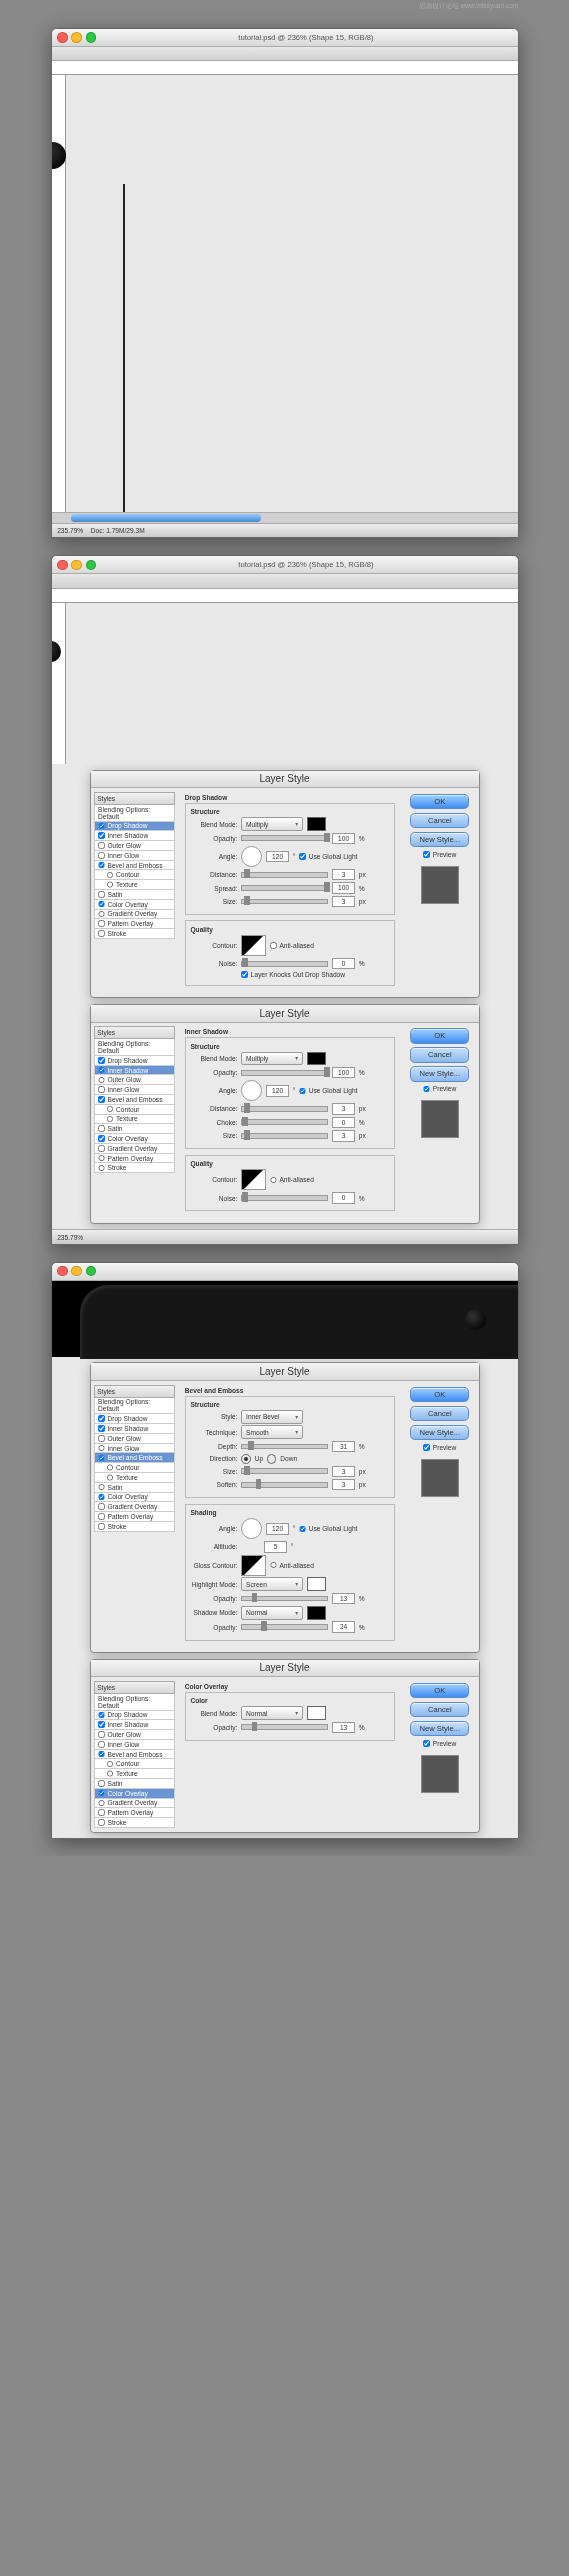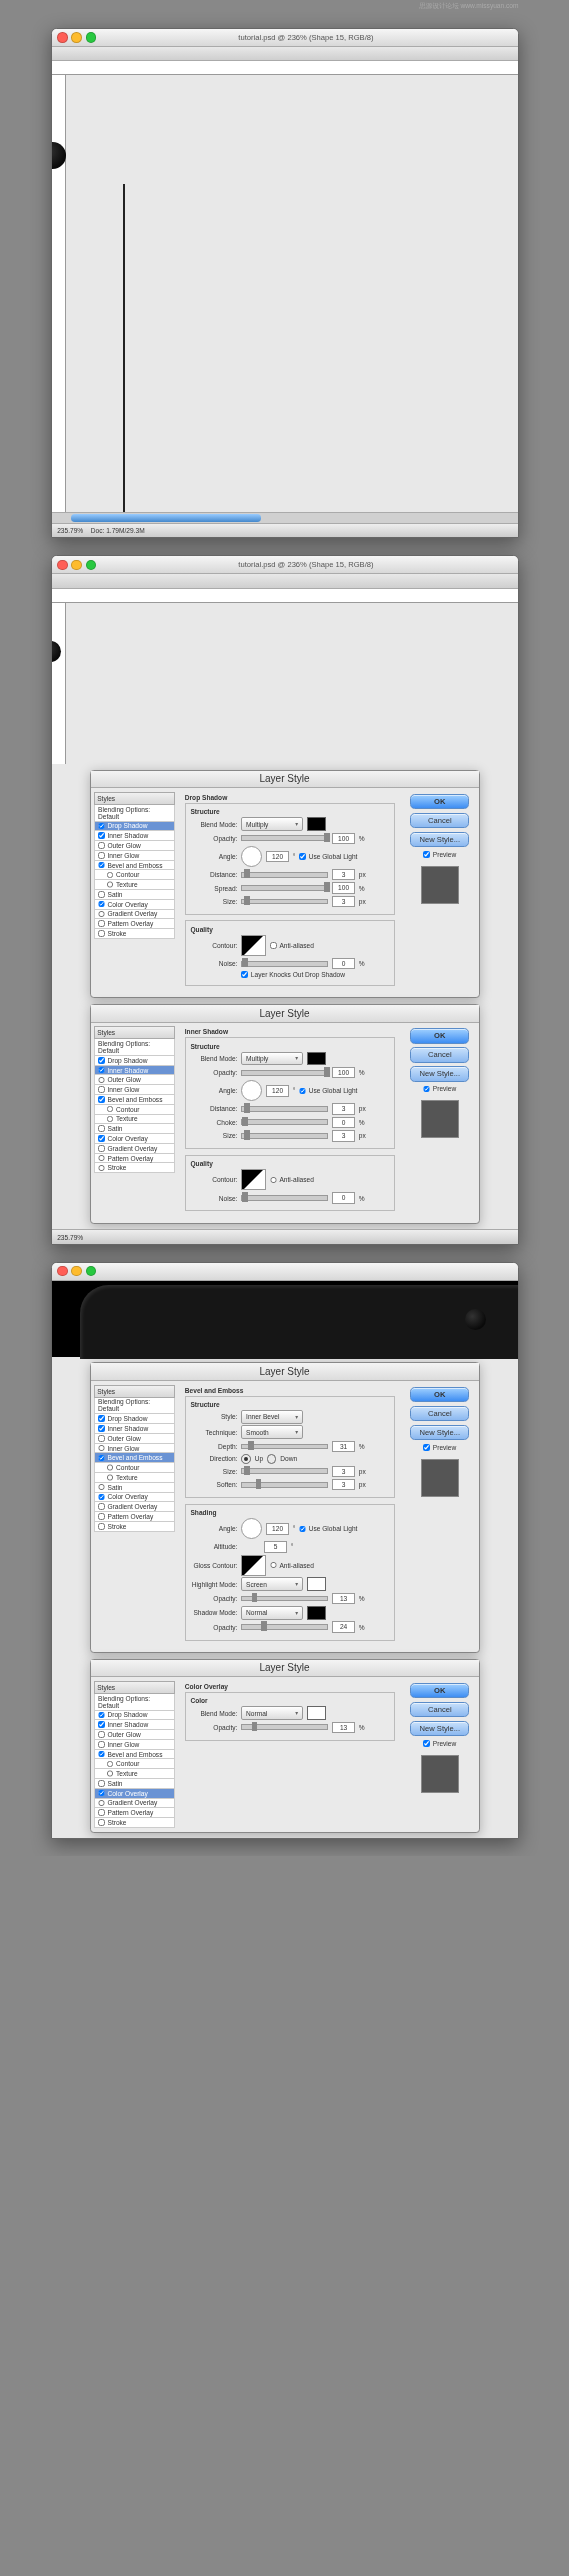--- a/index.html
+++ b/index.html
@@ -47,21 +47,21 @@
 .numbox { width:21px; height:9.5px; border:0.9px solid #999; background:#fff; text-align:center; line-height:9.5px; }
 .select { height:11.4px; border:0.9px solid #999; background:linear-gradient(#fff,#ddd); padding:0 3.8px; display:flex; align-items:center; justify-content:space-between; min-width:52px; border-radius:1.9px; }
 .select .arr { font-size:5.7px; color:#666; }
 .angle { width:19px; height:19px; border:0.9px solid #999; border-radius:50%; background:#fff; position:relative; }
 .swatch { width:17px; height:11.4px; border:0.9px solid #666; background:#000; }
 .contour-sw { width:23px; height:19px; border:0.9px solid #999; background:linear-gradient(135deg,#000 0%,#000 48%,#fff 52%,#fff 100%); }
 .radio { width:7.6px;height:7.6px;border-radius:50%;border:0.9px solid #666;display:inline-block; }
 .radio.on::after{content:"";display:block;width:3.8px;height:3.8px;background:#333;border-radius:50%;margin:1.9px;}
 .ls-btns { width:66px; padding:5.7px; display:flex; flex-direction:column; gap:3.8px; align-items:center; }
 .aqua-btn { width:57px; height:13.3px; border-radius:4.7px; background:linear-gradient(#c7e0fb,#8bb8f0); border:0.9px solid #5a8cc9; text-align:center; line-height:13.3px; font-size:7.6px; box-shadow:inset 0 0.9px 0 rgba(255,255,255,.6); }
-.aqua-btn.ok { background:linear-gradient(#9fd0ff,#3e8df2); font-weight:bold; }
+.aqua-btn.ok { background:linear-gradient(#9fd0ff,#3e8df2); font-weight:normal; }
 .preview-sw { width:36px; height:36px; background:#555; border:0.9px solid #888; margin-top:3.8px; }
 .ck { display:flex; align-items:center; gap:2.8px; }
 .ck input{width:6.6px;height:6.6px;margin:0;}
 .watermark { color:#aaa; font-size:6.6px; text-align:right; margin:1.9px 17px 0 0; }
 </style>
 </head>
 <body>
 
 <div class="stage">
 <div class="watermark">思源设计论坛  www.missyuan.com</div>

